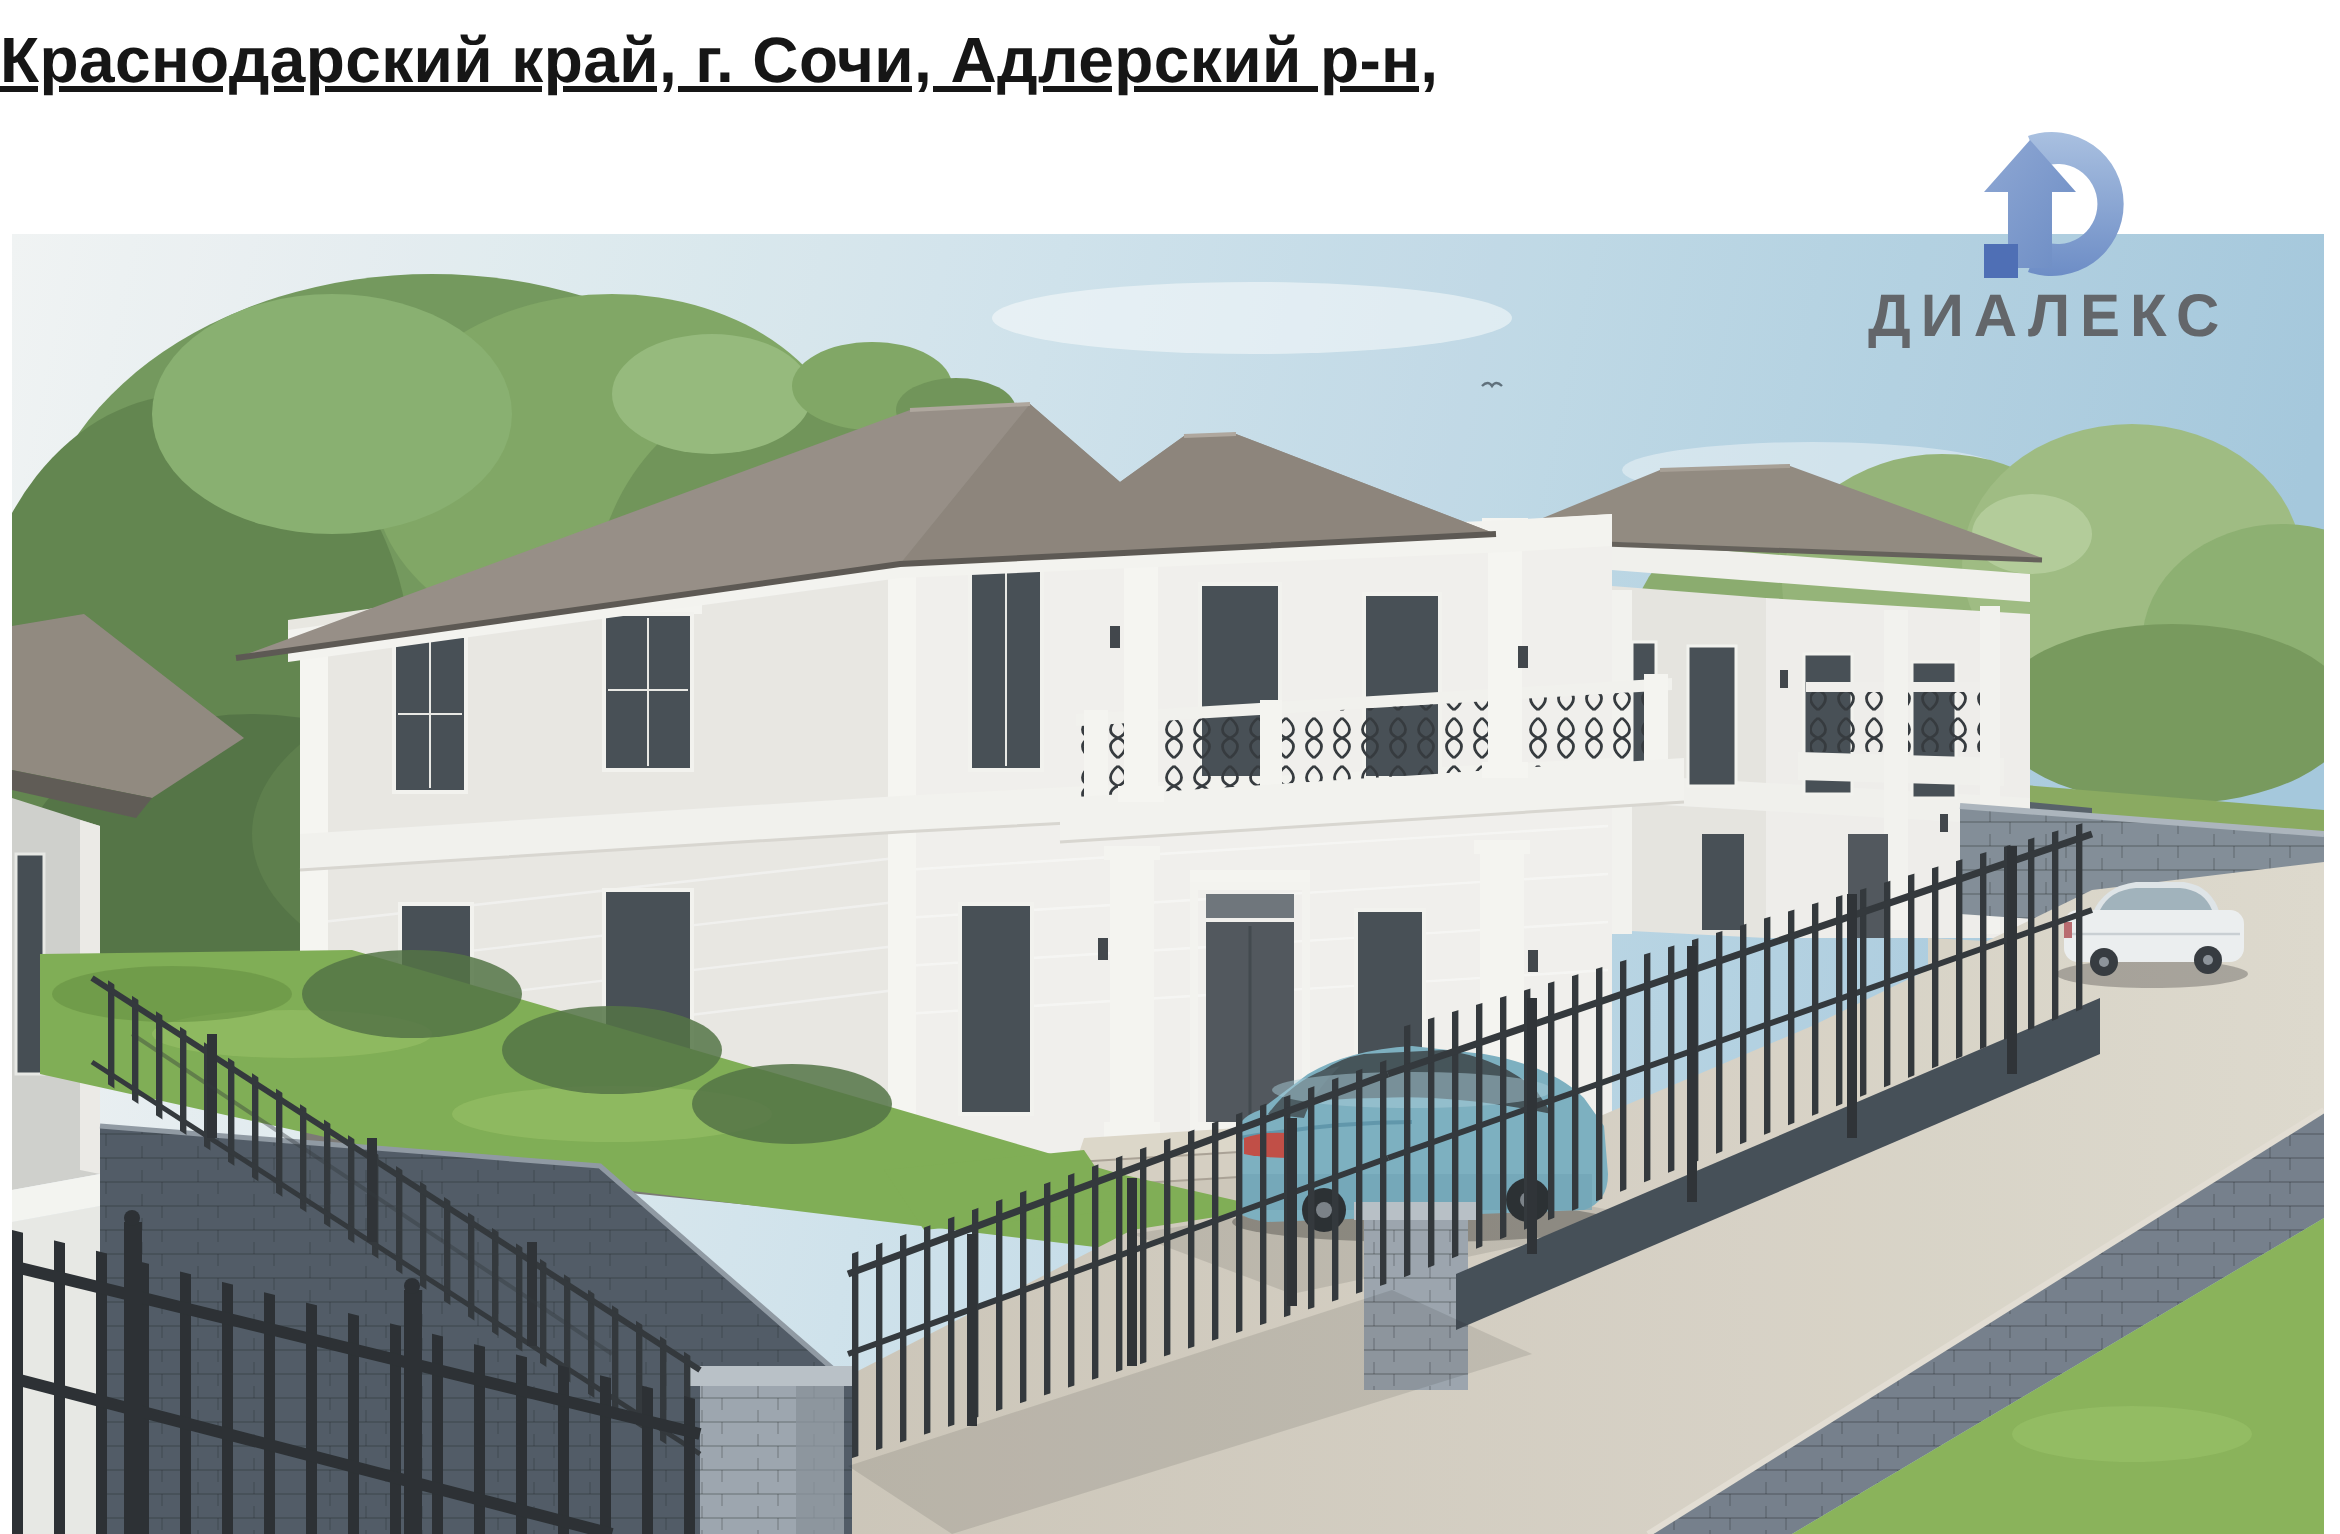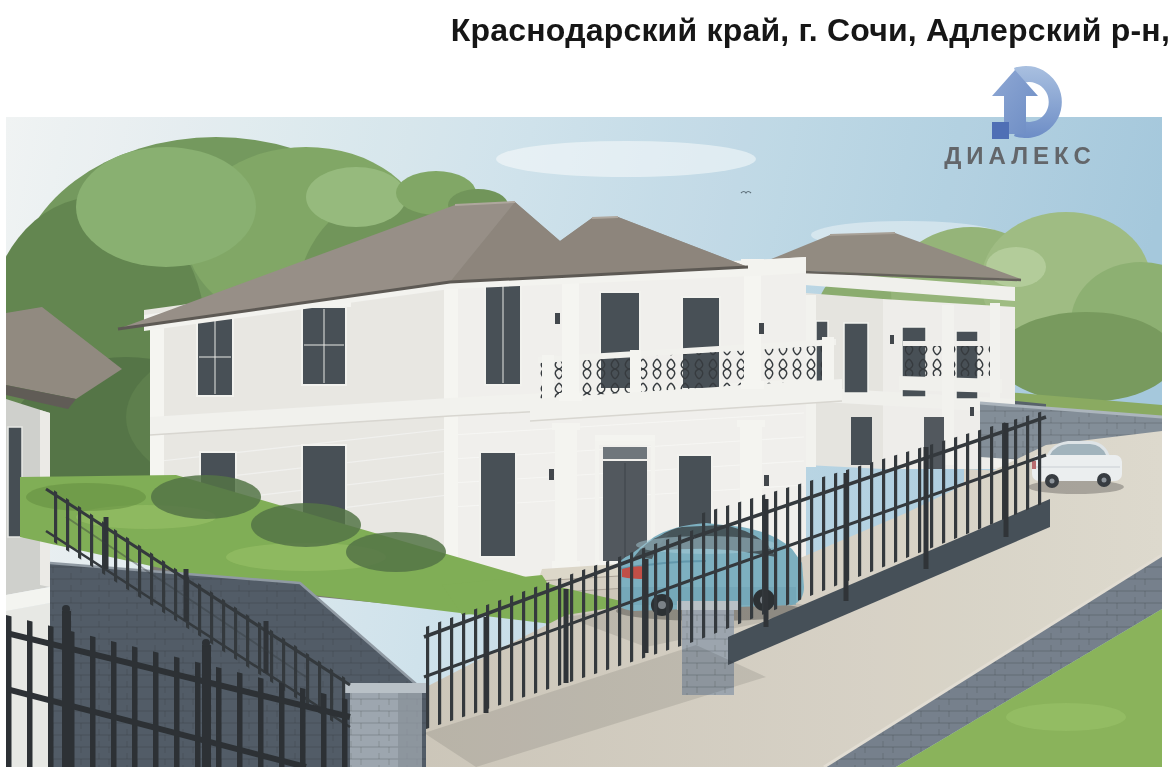--- a/index.html
+++ b/index.html
@@ -1,23 +1,23 @@
 <!DOCTYPE html>
 <html><head>
 <meta charset="utf-8">
 <style>
   html,body{margin:0;padding:0;background:#ffffff;}
   body{width:1170px;height:767px;position:relative;overflow:hidden;
        font-family:"Liberation Sans",sans-serif;}
-  .title{position:absolute;top:6px;left:0;width:1170px;text-align:right;
-         font-weight:700;font-size:32px;line-height:48px;color:#161616;letter-spacing:.2px;z-index:3;}
+  .title{position:absolute;top:6px;left:0;width:1170px;text-align:left;
+         font-weight:700;font-size:32px;line-height:48px;color:#161616;letter-spacing:.2px;z-index:3;text-decoration:underline;}
   .logo{position:absolute;top:62px;right:64px;width:172px;height:110px;z-index:4;}
   .logo svg{position:absolute;left:50px;top:0;}
   .logo-text{position:absolute;top:80px;left:0;width:172px;text-align:center;
-             font-weight:700;font-size:24px;letter-spacing:5px;color:#63666a;}
+             font-weight:700;font-size:30px;letter-spacing:5px;color:#63666a;}
   .figure{position:absolute;left:6px;top:117px;width:1156px;height:650px;z-index:1;overflow:hidden;}
   .figure svg{display:block;}
 </style>
 </head>
 <body>
 
 <div class="title">
   <div>Краснодарский край, г. Сочи, Адлерский р-н,</div>
 </div>
 

